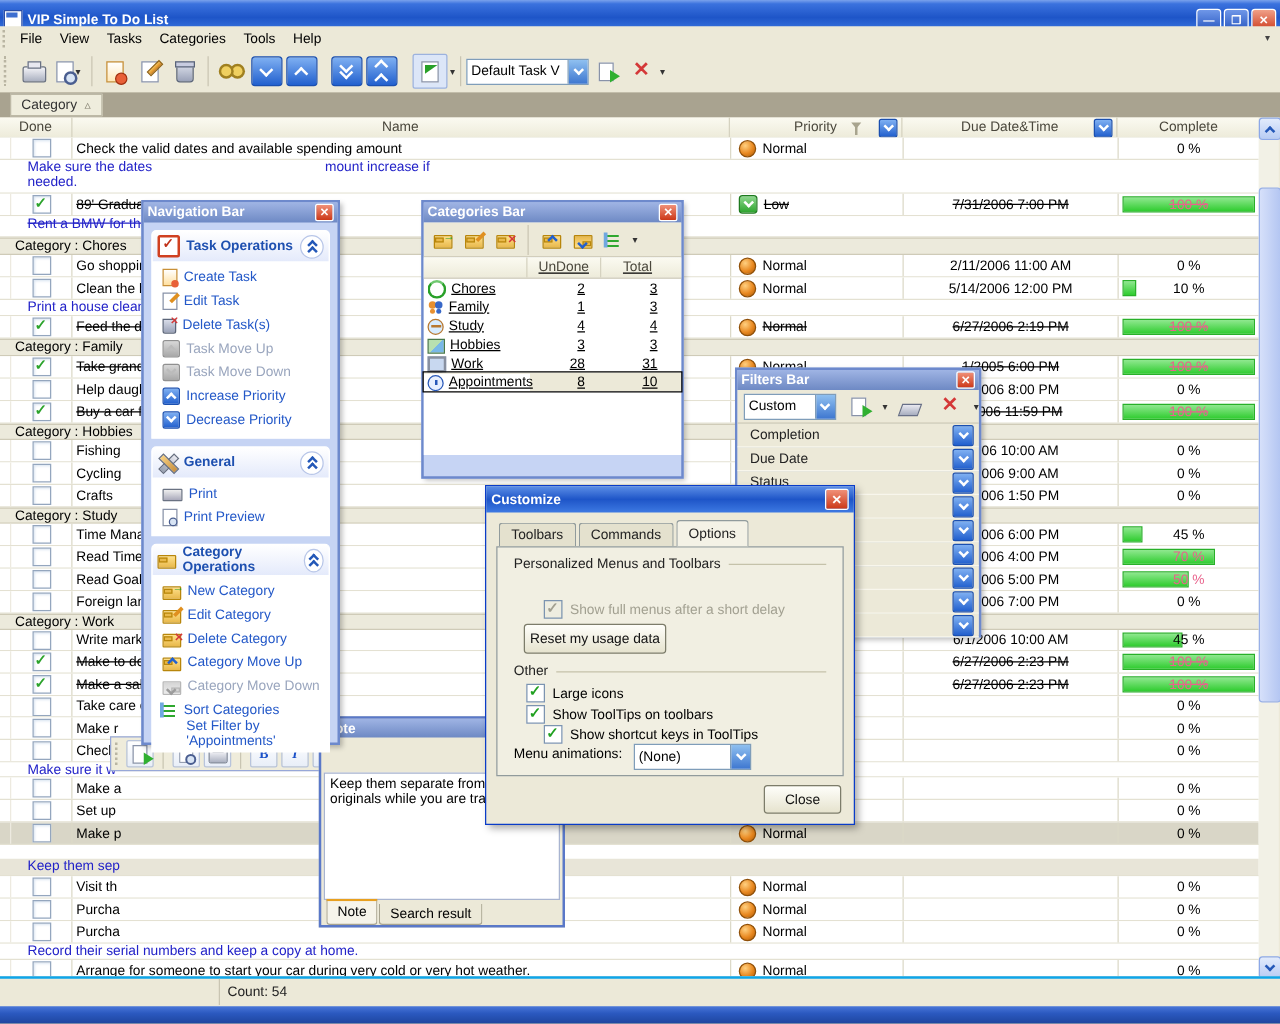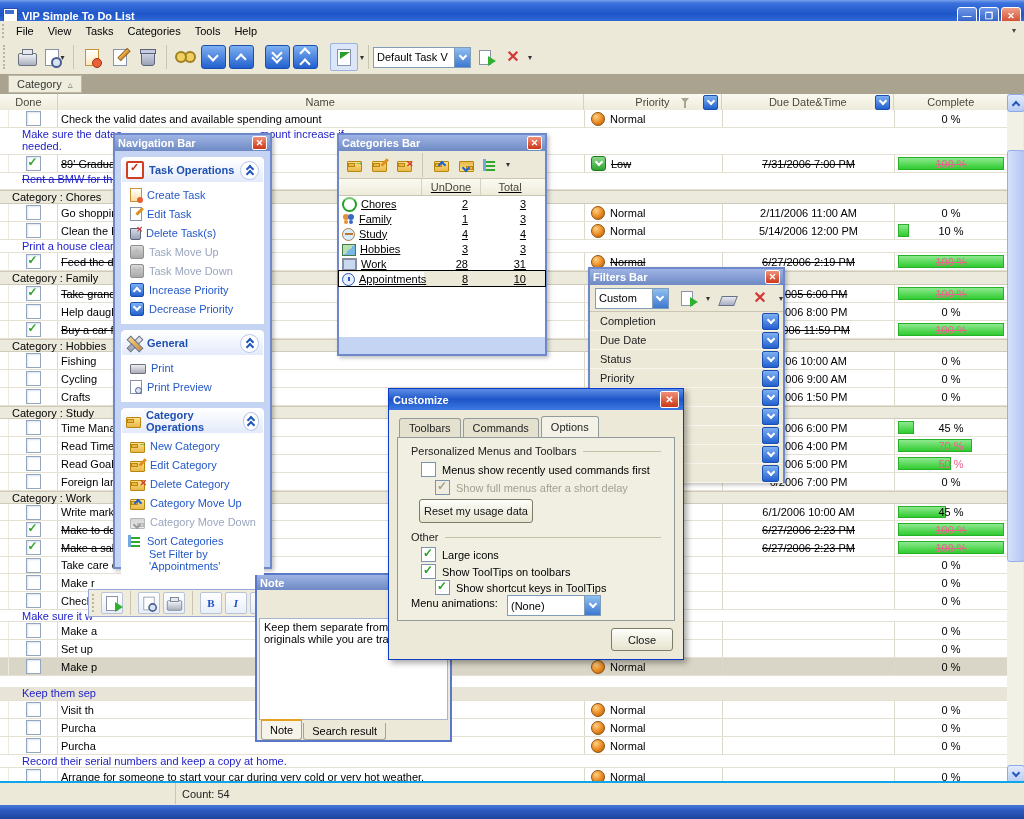--- a/index.html
+++ b/index.html
@@ -101,21 +101,21 @@
     background:linear-gradient(#E2EBFC,#B8CCF4);display:flex;align-items:center;justify-content:center;}
   .sthumb{position:absolute;left:0;top:56px;width:16px;height:410px;border-radius:3px;border:1px solid #98B0E8;
     background:linear-gradient(90deg,#D6E0FA,#B4C6F2);}
   
   .statusbar{position:absolute;left:0;top:781px;width:1024px;height:21px;background:#ECE9D8;border-top:2px solid #0ea5e9;display:flex;align-items:center;}
   .sb-a{width:175px;height:100%;border-right:1px solid #C9C5B2;}
   .sb-b{padding-left:6px;color:#222;}
   .bluestrip{position:absolute;left:0;top:805px;width:1024px;height:14px;
     background:linear-gradient(#4A77D8,#2B59C0 40%,#1E459E);}
   
-  .panel{position:absolute;border:2px solid #6D89CC;background:#C6D4F4;box-shadow:2px 2px 4px rgba(0,0,0,.25);}
+  .panel{position:absolute;border:2px solid #6D89CC;background:#C6D4F4;box-shadow:2px 2px 4px rgba(0,0,0,.25);margin-top:27px;}
   .ptitle{height:16px;background:linear-gradient(#9FB4E4,#6E89C4);color:#fff;font-weight:bold;
     display:flex;align-items:center;padding:0 3px;}
   .pclose{margin-left:auto;width:13px;height:12px;background:linear-gradient(#F09078,#CC3818);border:1px solid #fff;
     border-radius:2px;color:#fff;font-size:9px;font-weight:bold;display:flex;align-items:center;justify-content:center;line-height:1;}
   
   .navbox{background:#fff;margin:6px 6px 0 6px;border-radius:4px 4px 0 0;overflow:hidden;border:1px solid #fff;}
   .navhead{height:24px;display:flex;align-items:center;gap:5px;padding:0 4px;background:linear-gradient(#FFFFFF,#E4EAFB);}
   .navhead .t{color:#1E50B0;font-weight:bold;}
   .navchev{margin-left:auto;width:17px;height:17px;border-radius:50%;background:#fff;border:1px solid #B8C6E8;
     display:flex;flex-direction:column;align-items:center;justify-content:center;}
@@ -1280,24 +1280,20 @@
       <span>Customize</span>
       <span class="dclose">✕</span>
     </div>
     <div class="tabs" id="dlg-tabs">
         <span class="tab">Toolbars</span>
         <span class="tab">Commands</span>
         <span class="tab active">Options</span>
       </div>
     <div class="tabpanel"></div>
     <span class="gcap" style="left:22px;top:56px;width:250px;">Personalized Menus and Toolbars</span>
-    <span class="ck" style="left:32px;top:73px;">
-      <span class="ckbox"></span>
-      <span>Menus show recently used commands first</span>
-    </span>
     <span class="ck dis" style="left:46px;top:91px;">
       <span class="ckbox on"></span>
       <span>Show full menus after a short delay</span>
     </span>
     <span class="pushbtn" style="left:30px;top:110px;width:112px;">Reset my usage data</span>
     <span class="gcap" style="left:22px;top:142px;width:250px;">Other</span>
     <span class="ck" style="left:32px;top:158px;">
       <span class="ckbox on"></span>
       <span>Large icons</span>
     </span>

